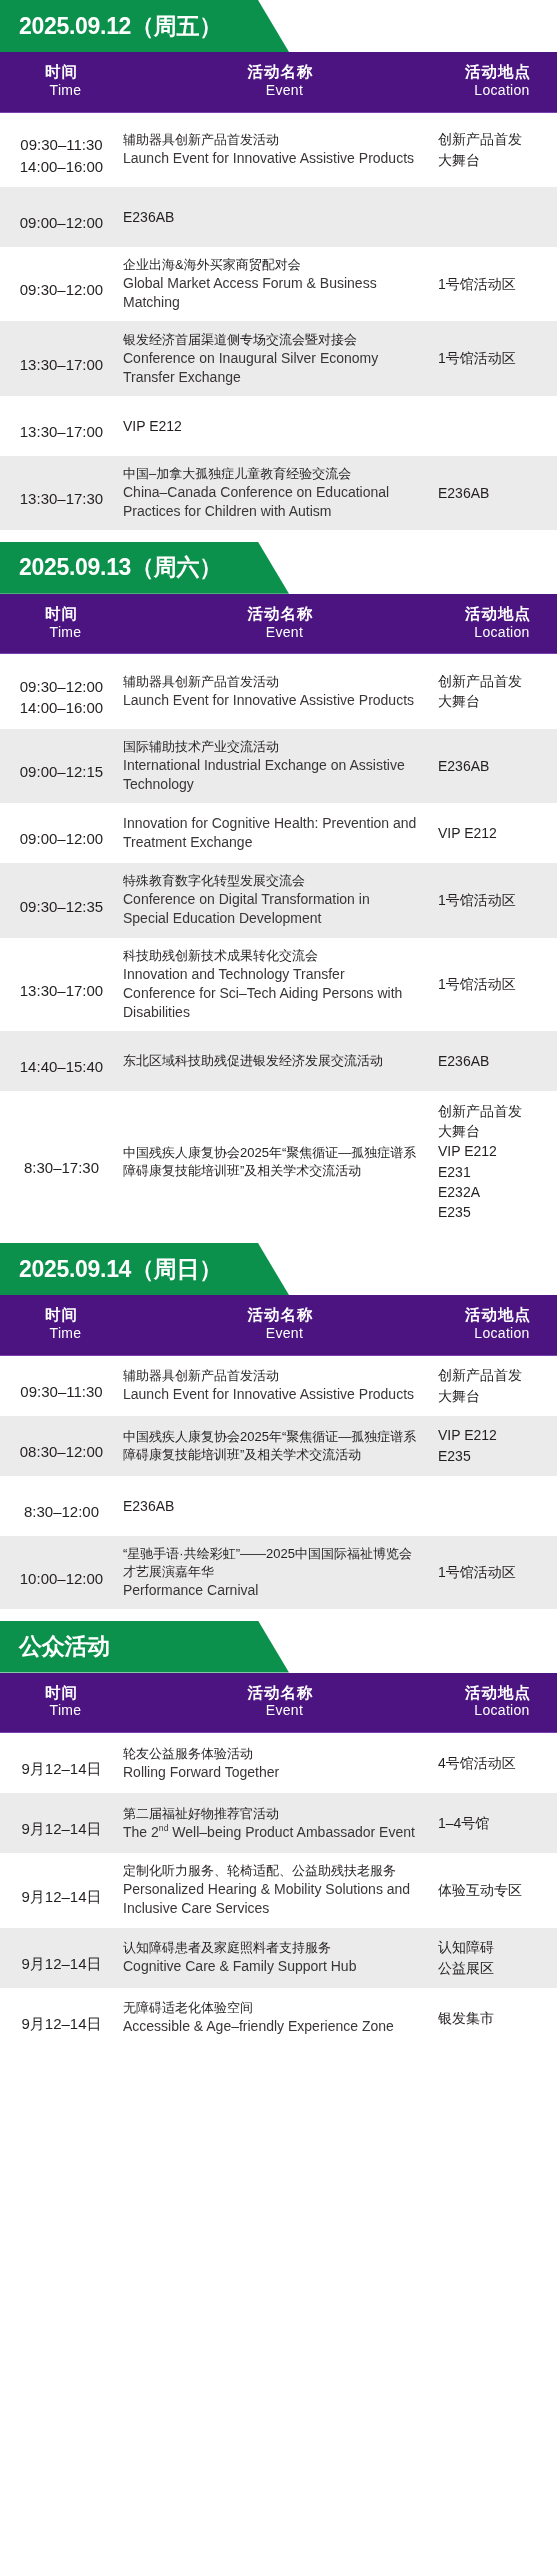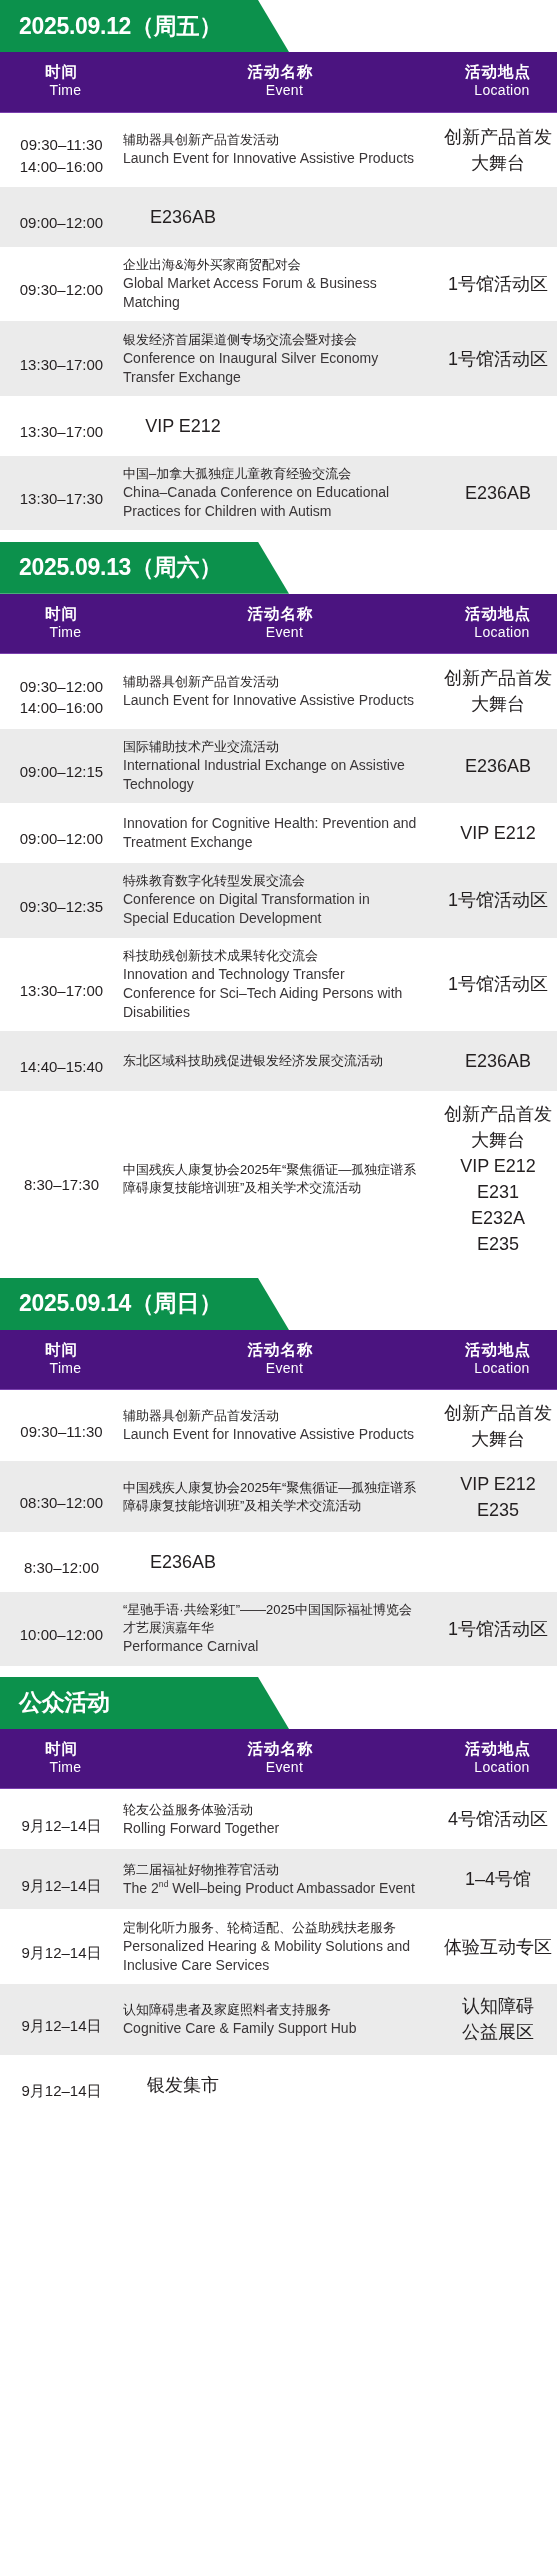--- a/index.html
+++ b/index.html
@@ -85,22 +85,21 @@
     display: block;
   }
   .cell-event .en {
     font-size: 14px;
     line-height: 1.36;
     display: block;
     color: #3a3638;
   }
   .cell-loc {
     width: 120px;
-    text-align: center;
-    font-size: 18px;
+    font-size: 14px;
     white-space: pre-line;
     line-height: 1.45;
   }
   sup { font-size: 0.62em; vertical-align: super; }
 </style>
 </head>
 <body>
 
 <div id="schedule-root">
     <div class="schedule-block">
@@ -337,17 +336,21 @@
         <div class="cell cell-time">9月12–14日</div>
         <div class="cell cell-event">
           <span class="cn">认知障碍患者及家庭照料者支持服务</span>
           <span class="en">Cognitive Care &amp; Family Support Hub</span>
         </div>
         <div class="cell cell-loc">认知障碍
 公益展区</div>
       </div>
       <div class="row">
         <div class="cell cell-time">9月12–14日</div>
+        <div class="cell cell-event">
+          <span class="cn">无障碍适老化体验空间</span>
+          <span class="en">Accessible &amp; Age–friendly Experience Zone</span>
+        </div>
         <div class="cell cell-loc">银发集市</div>
       </div>
     </div>
   </div>
 
 
 </body></html>

